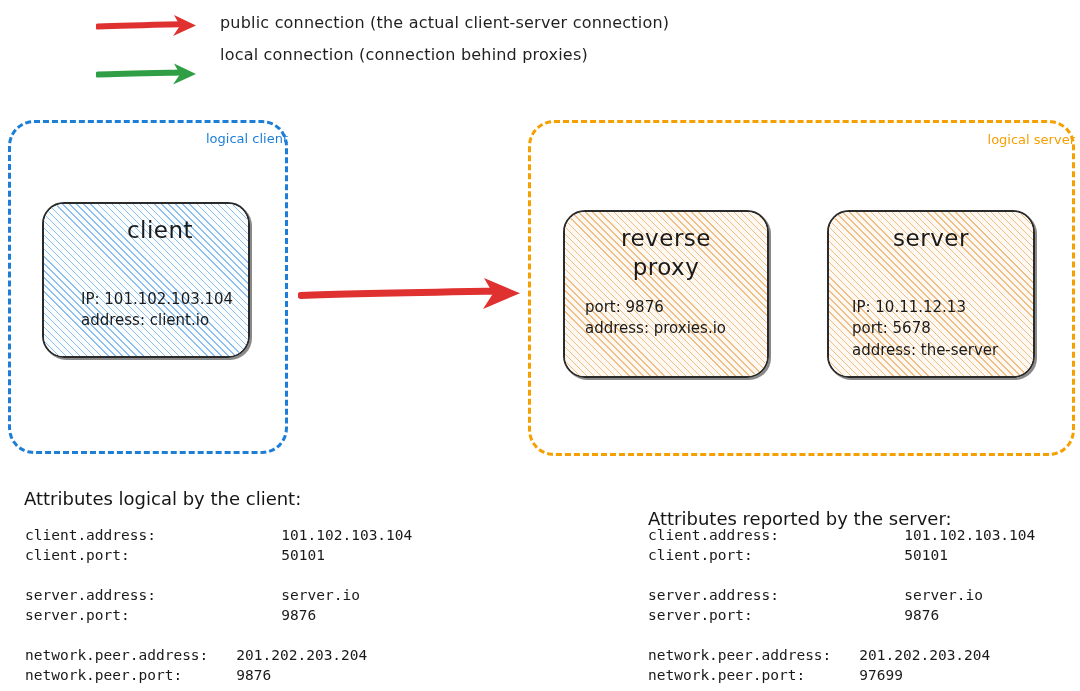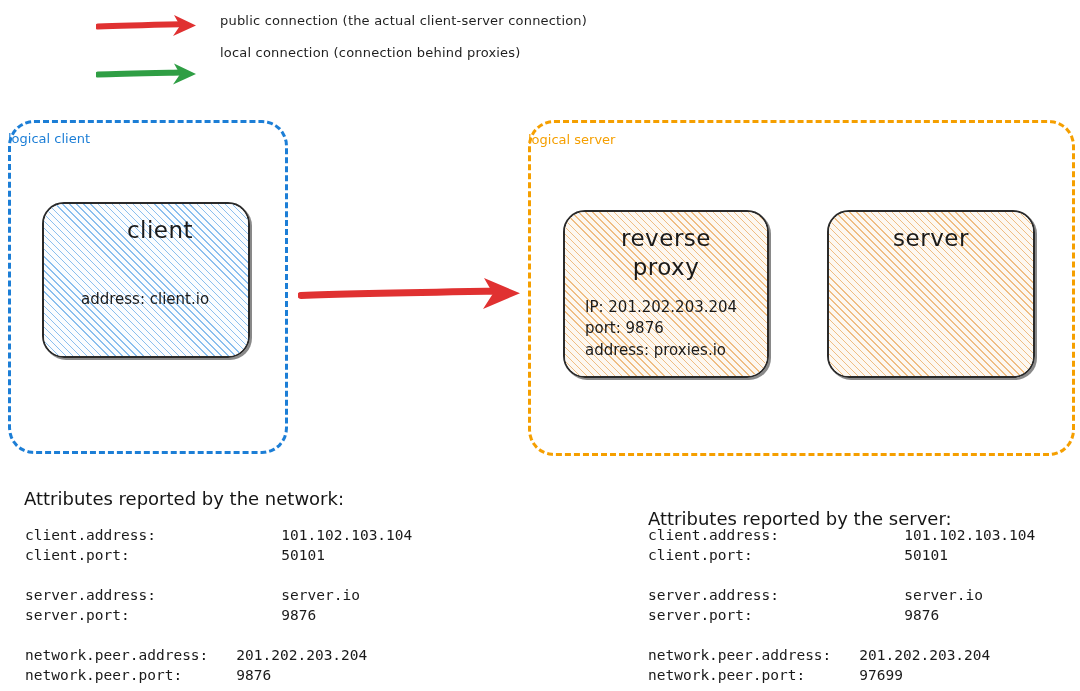--- a/index.html
+++ b/index.html
@@ -9,42 +9,42 @@
     font-family:"DejaVu Sans", sans-serif;
     overflow:hidden;
     position:relative;
   }
   .stage{position:absolute;left:0;top:0;width:1080px;height:691px;}
   .abs{position:absolute;}
 
   
   .legend-label{
     font-family:"DejaVu Sans", sans-serif;
-    font-size:13px;
+    font-size:16px;
     color:#1f1f1f;
     letter-spacing:.2px;
     white-space:nowrap;
   }
 
   
   .logical-box{
     box-sizing:border-box;
     border-style:dashed;
     border-width:3px;
     border-radius:26px;
     background:transparent;
   }
   .logical-box.client{border-color:#1c7ed6;}
   .logical-box.server{border-color:#f59f00;}
 
   .logical-caption{
     font-family:"DejaVu Sans", sans-serif;
     font-size:13px;
     white-space:nowrap;
-    text-align:left;
+    text-align:right;
   }
   .logical-caption.client{color:#1c7ed6;}
   .logical-caption.server{color:#f59f00;}
 
   
   .node{
     box-sizing:border-box;
     border:2px solid #2a2a2a;
     border-radius:22px;
     position:absolute;
@@ -139,56 +139,61 @@
   </div>
 
   <div class="abs logical-box client" style="left:8px;top:120px;width:280px;height:334px;"></div>
   <div class="abs logical-caption client" style="left:8px;top:131px;width:280px;">logical client</div>
 
   <div class="node blue" style="left:42px;top:202px;width:208px;height:156px;">
     <div class="hatch"></div>
     <div class="content">
       <div class="node-title" style="top:12px;margin-left:28px;">client</div>
       <div class="node-lines" style="left:37px;top:85px;">
+        <div>IP: 101.102.103.104</div>
         <div>address: client.io</div>
       </div>
     </div>
   </div>
 
   <div class="abs" style="left:298px;top:272px;">
     <svg width="226" height="44" viewBox="0 0 226 44">
       <path d="M3 23.5 C48 21.8, 130 20.4, 198 19.2" stroke="#e03131" stroke-width="7" stroke-linecap="round" fill="none"></path>
       <path d="M186 6 L222 21.2 L185 37 L195 21.5 Z" fill="#e03131"></path>
     </svg>
   </div>
 
   <div class="abs logical-box server" style="left:528px;top:120px;width:547px;height:336px;"></div>
   <div class="abs logical-caption server" style="left:528px;top:132px;width:547px;">logical server</div>
 
   <div class="node orange" style="left:563px;top:210px;width:206px;height:168px;">
     <div class="hatch"></div>
     <div class="content">
       <div class="node-title" style="top:12px;padding:0 24px;">reverse proxy</div>
       <div class="node-lines" style="left:20px;top:85px;">
-        <div>IP: 201.202.203.204</div>
         <div>port: 9876</div>
         <div>address: proxies.io</div>
       </div>
     </div>
   </div>
 
   <div class="node orange" style="left:827px;top:210px;width:208px;height:168px;">
     <div class="hatch"></div>
     <div class="content">
       <div class="node-title" style="top:12px;">server</div>
+      <div class="node-lines" style="left:23px;top:85px;">
+        <div>IP: 10.11.12.13</div>
+        <div>port: 5678</div>
+        <div>address: the-server</div>
+      </div>
     </div>
   </div>
 
   <div class="abs" style="left:24px;top:488px;width:470px;">
-    <div class="attr-title">Attributes reported by the network:</div>
+    <div class="attr-title">Attributes logical by the client:</div>
   </div>
   <table class="attr-table" style="left:25px;top:525px;">
     <tbody>
       <tr>
         <td class="k">client.address:</td>
         <td class="v" style="padding-left:59px;">101.102.103.104</td>
       </tr>
       <tr>
         <td class="k">client.port:</td>
         <td class="v" style="padding-left:59px;">50101</td>

